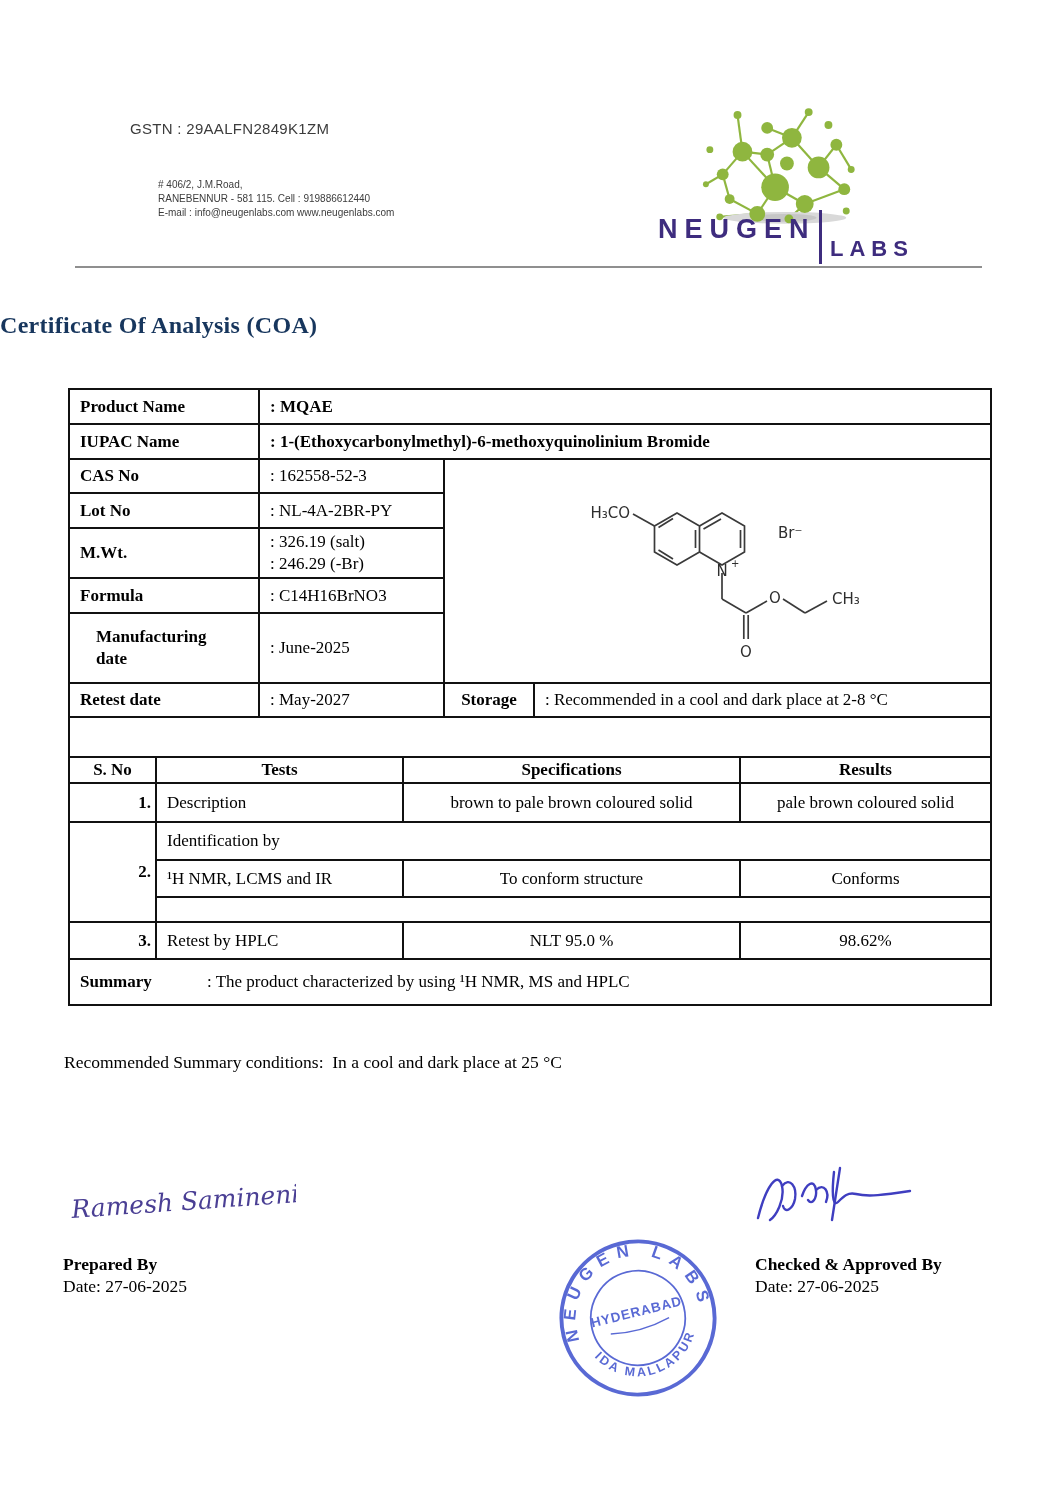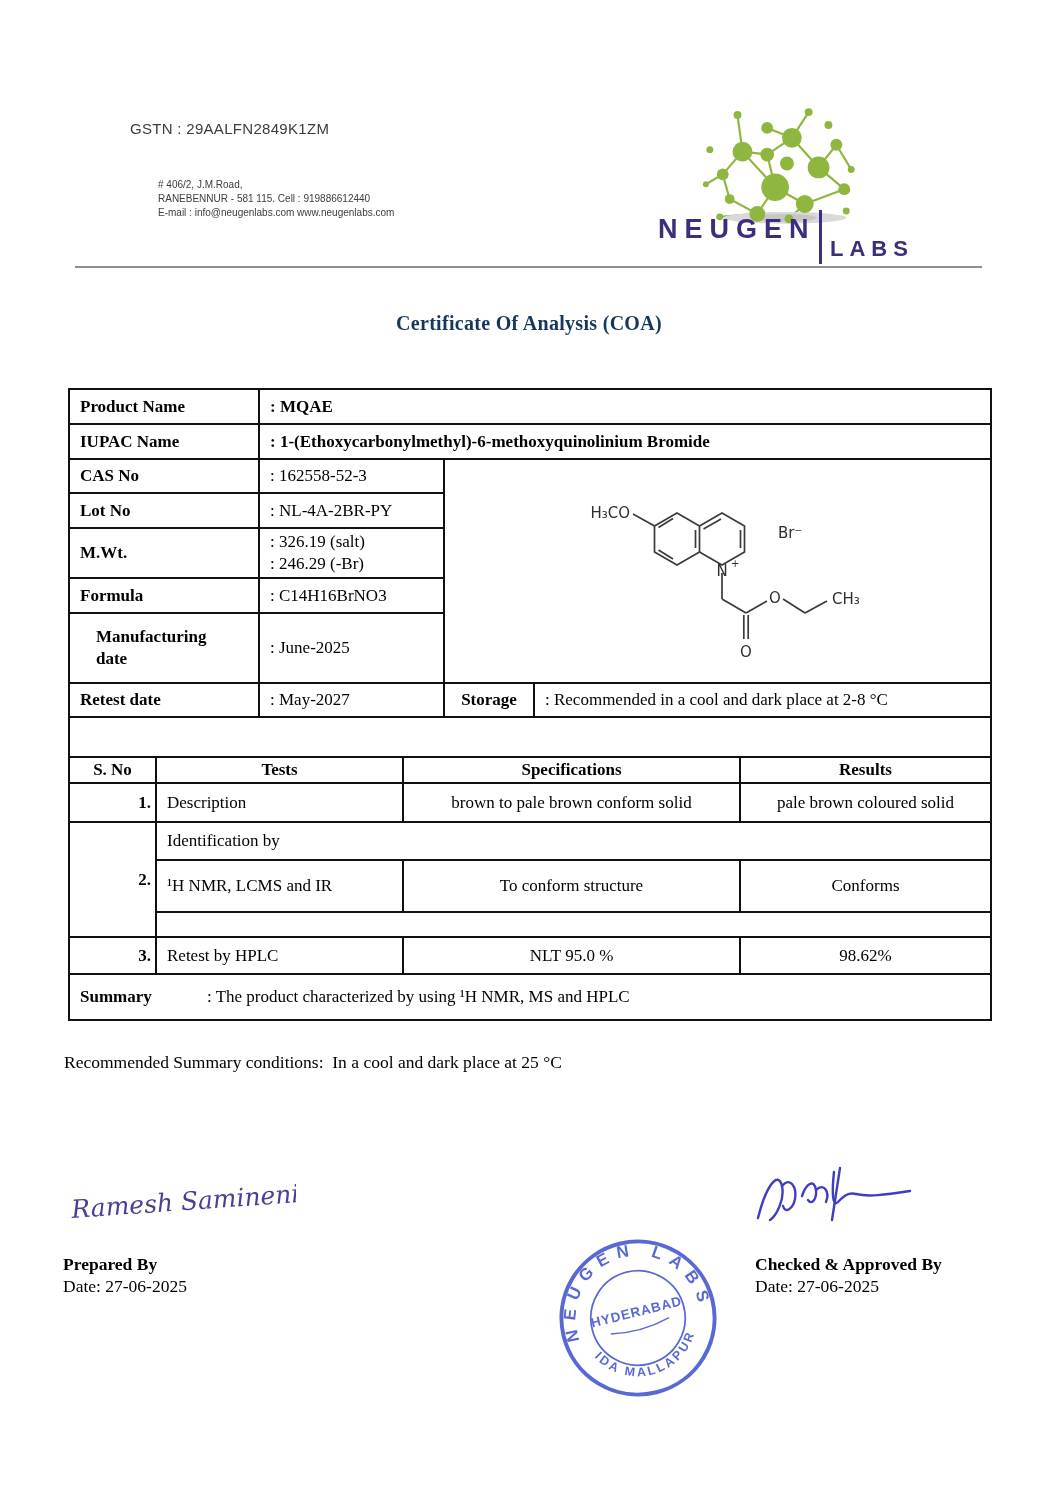--- a/index.html
+++ b/index.html
@@ -14,22 +14,22 @@
   .address { position:absolute; left:130px; top:178px; font-family:"Liberation Sans",sans-serif;
              font-size:10px; color:#3c3c3c; line-height:1.4;margin-left:28px; }
   .logo-ball { position:absolute; left:698px; top:100px; }
   .brand-left  { position:absolute; left:658px; top:214px; font-family:"Liberation Sans",sans-serif;
                  font-weight:bold; font-size:27px; letter-spacing:7px; color:#3e2c7e; }
   .brand-bar   { position:absolute; left:819px; top:210px; width:3px; height:54px; background:#3e2c7e; }
   .brand-right { position:absolute; left:830px; top:236px; font-family:"Liberation Sans",sans-serif;
                  font-weight:bold; font-size:22px; letter-spacing:6px; color:#3e2c7e; }
   .header-rule { position:absolute; left:75px; top:266px; width:907px; height:2px; background:#8f8f8f; }
   
-  .coa-title { position:absolute; left:0; top:312px; width:100%; text-align:center;
-               font-size:20px; font-weight:bold; color:#17365d; letter-spacing:.3px; }
+  .coa-title { position:absolute; left:0; top:312px; width:100%; text-align:left;
+               font-size:24px; font-weight:bold; color:#17365d; letter-spacing:.3px; }
   
   .tables { position:absolute; left:68px; top:388px; width:922px; }
   table { border-collapse:collapse; table-layout:fixed; width:922px; }
   td { border:2px solid #111; font-size:17px; padding:2px 10px; vertical-align:middle; overflow:hidden; }
   td.lbl { font-weight:bold; }
   .t2 { margin-top:-2px; }
   .sno { text-align:right; font-weight:bold; padding-right:4px; }
   .ctr { text-align:center; }
   .mfg-lbl { display:block; width:130px; line-height:1.3;margin-left:16px; }
   .mwt-line { line-height:1.3; }
@@ -214,28 +214,28 @@
       <tbody>
           <tr style="height:20px">
         <td class="lbl ctr">S. No</td>
         <td class="lbl ctr">Tests</td>
         <td class="lbl ctr">Specifications</td>
         <td class="lbl ctr">Results</td>
       </tr>
       <tr style="height:39px">
         <td class="sno">1.</td>
         <td>Description</td>
-        <td class="ctr">brown to pale brown conform solid</td>
+        <td class="ctr">brown to pale brown coloured solid</td>
         <td class="ctr">pale brown coloured solid</td>
       </tr>
       <tr style="height:38px">
         <td class="sno" rowspan="3">2.</td>
         <td colspan="3">Identification by</td>
       </tr>
-      <tr style="height:52px">
+      <tr style="height:37px">
         <td>¹H NMR, LCMS and IR</td>
         <td class="ctr">To conform structure</td>
         <td class="ctr">Conforms</td>
       </tr>
       <tr style="height:25px">
         <td colspan="3"></td>
       </tr>
       <tr style="height:37px">
         <td class="sno">3.</td>
         <td>Retest by HPLC</td>

